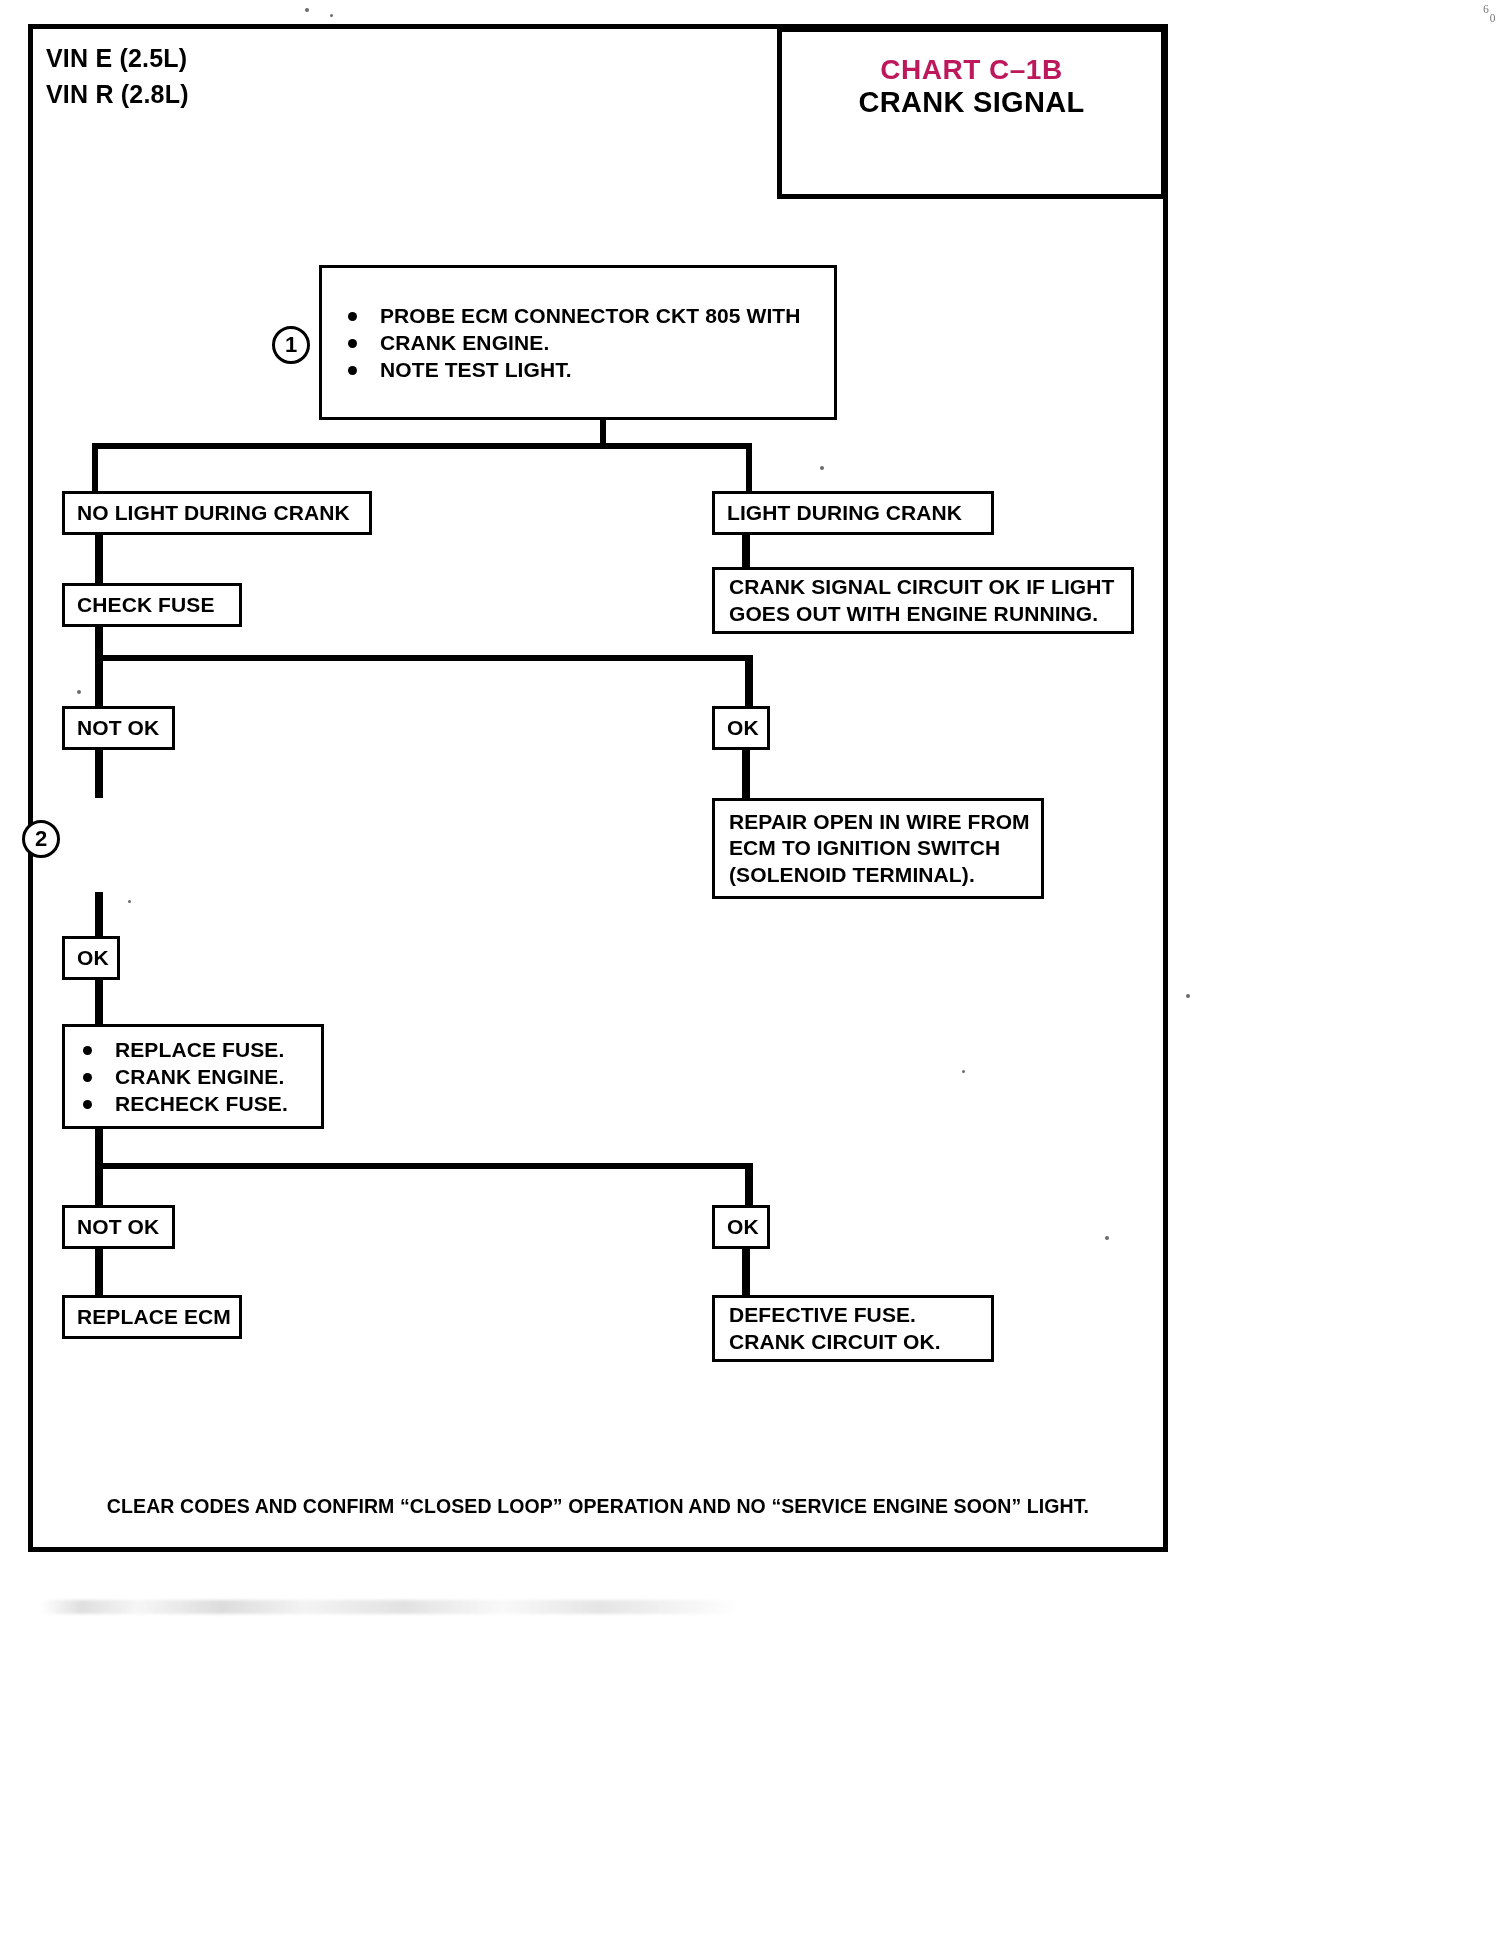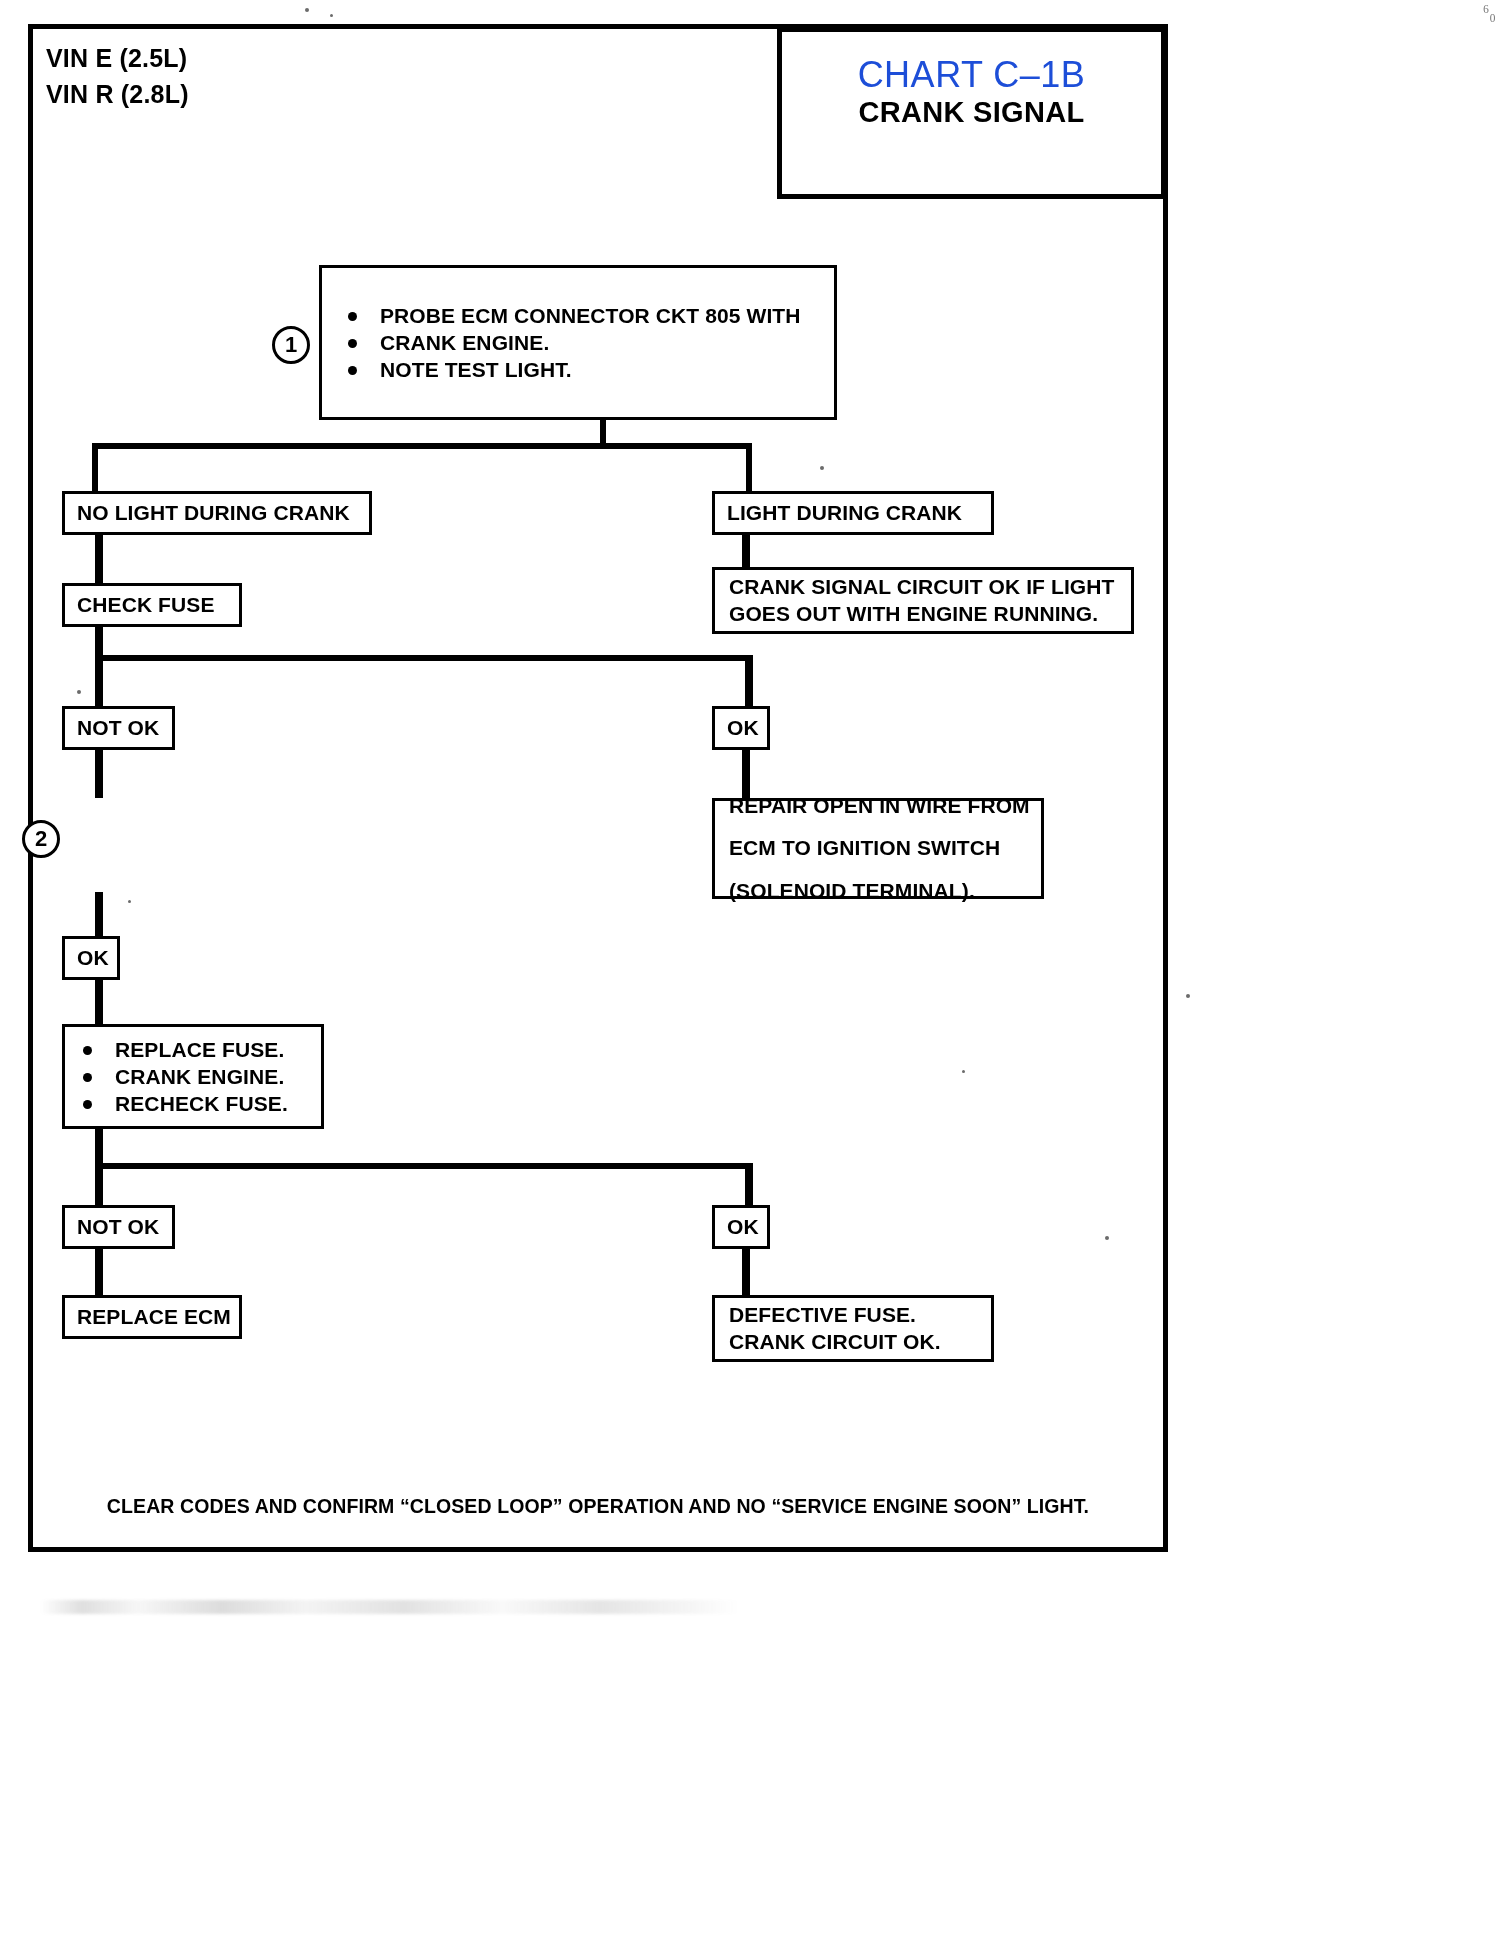--- a/index.html
+++ b/index.html
@@ -48,24 +48,24 @@
     top: 27px;
     width: 389px;
     height: 172px;
     border: 5px solid #000;
     box-sizing: border-box;
     background: #fff;
     text-align: center;
   }
   #chart-id {
     margin-top: 22px;
-    font-size: 36px;
-    font-weight: normal;
+    font-size: 28px;
+    font-weight: bold;
     letter-spacing: 0.5px;
-    color: #1d4ed8;
+    color: #be185d;
   }
   #chart-sub {
     font-size: 29px;
     font-weight: bold;
     letter-spacing: 0.3px;
     color: #000;
   }
 
   
   .fbox {
@@ -281,21 +281,21 @@
   <div class="fbox small" style="left:712px; top:706px; width:58px; height:44px;">
     <span class="line">OK</span>
   </div>
 
   <div class="vline" style="left:95px; top:750px; width:8px; height:48px;"></div>
   <div class="vline" style="left:742px; top:750px; width:8px; height:48px;"></div>
 
   <div class="stepcircle" style="left:22px; top:820px;">2</div>
 
 
-  <div class="fbox" style="left:712px; top:798px; width:332px; height:101px;gap:16px;">
+  <div class="fbox" style="left:712px; top:798px; width:332px; height:101px;">
     <span class="line">REPAIR OPEN IN WIRE FROM</span>
     <span class="line">ECM TO IGNITION SWITCH</span>
     <span class="line">(SOLENOID TERMINAL).</span>
   </div>
 
   <div class="vline" style="left:95px; top:892px; width:8px; height:44px;"></div>
 
   <div class="fbox small" style="left:62px; top:936px; width:58px; height:44px;">
     <span class="line">OK</span>
   </div>

